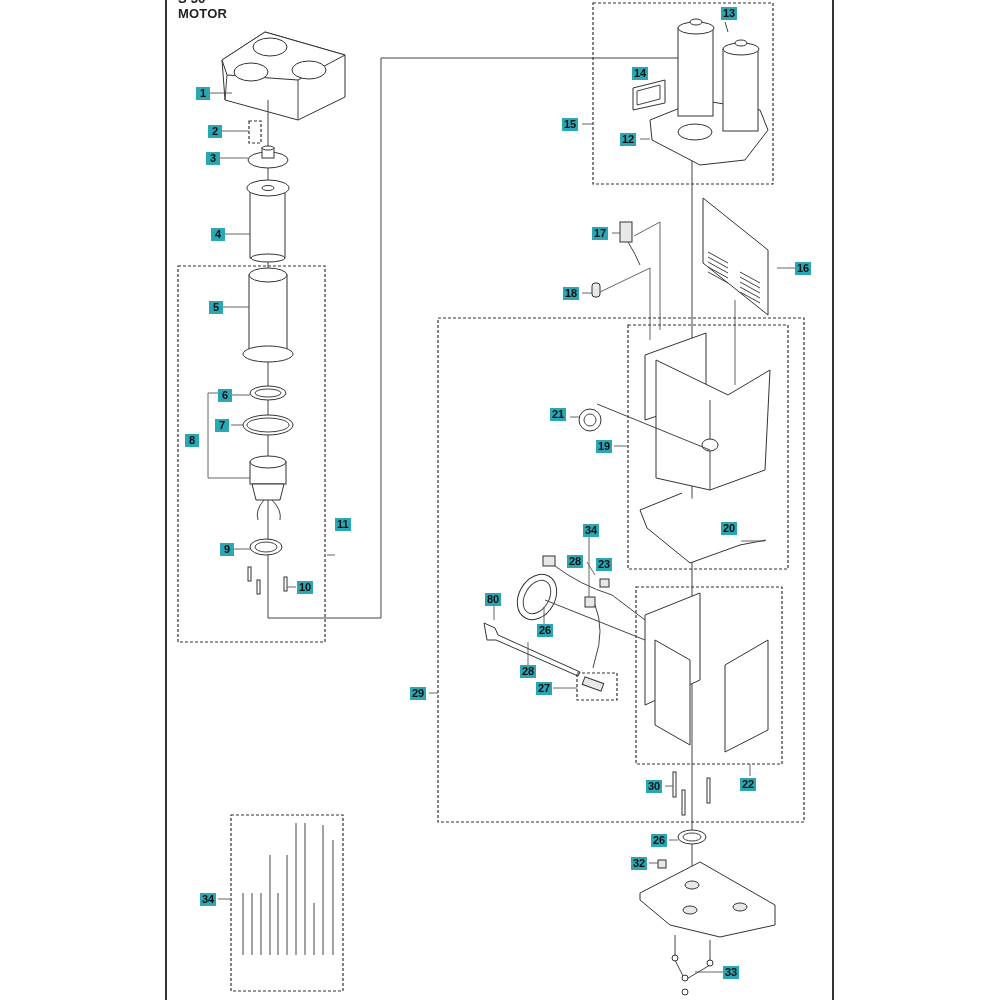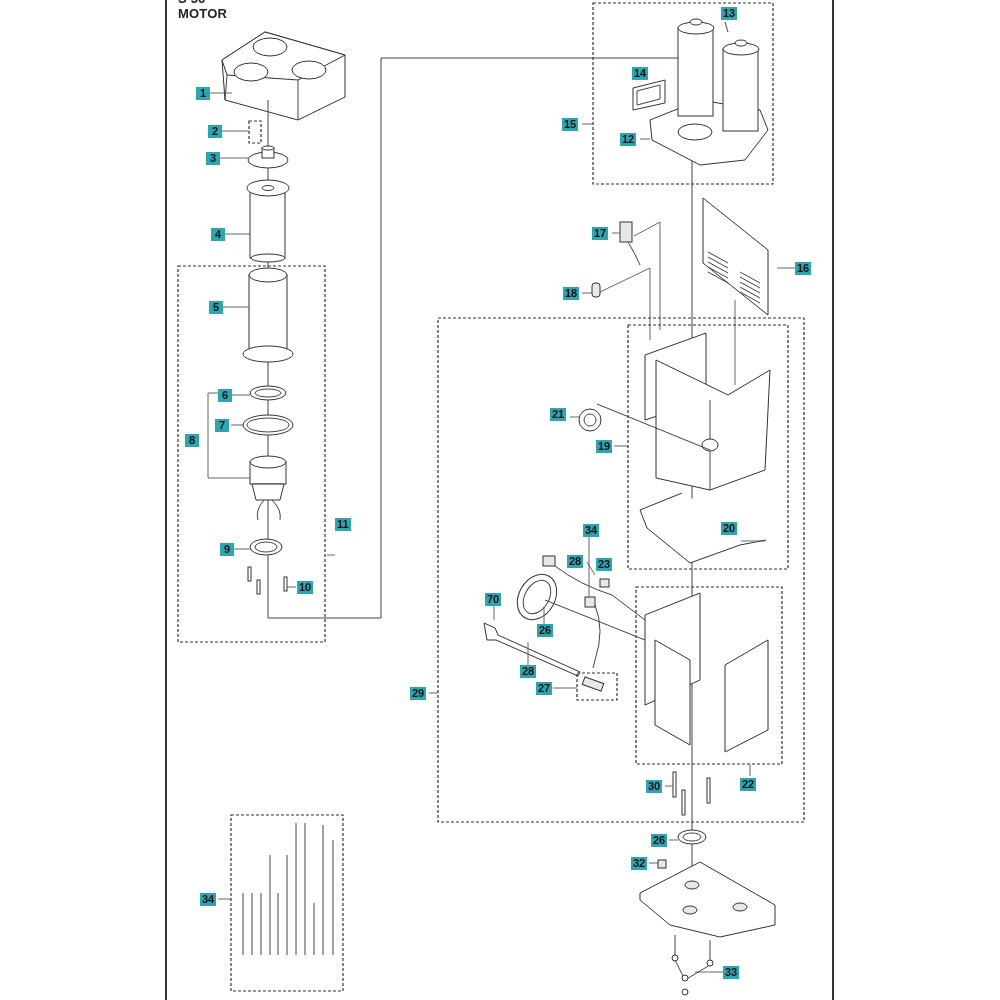--- a/index.html
+++ b/index.html
@@ -253,14 +253,14 @@
   <div class="badge" style="left:583px;top:524px">34</div>
   <div class="badge" style="left:537px;top:624px">26</div>
   <div class="badge" style="left:536px;top:682px">27</div>
   <div class="badge" style="left:520px;top:665px">28</div>
   <div class="badge" style="left:410px;top:687px">29</div>
   <div class="badge" style="left:646px;top:780px">30</div>
   <div class="badge" style="left:651px;top:834px">26</div>
   <div class="badge" style="left:631px;top:857px">32</div>
   <div class="badge" style="left:723px;top:966px">33</div>
   <div class="badge" style="left:200px;top:893px">34</div>
-  <div class="badge" style="left:485px;top:593px">70</div>
+  <div class="badge" style="left:485px;top:593px">80</div>
 </div>
 
 </body></html>

